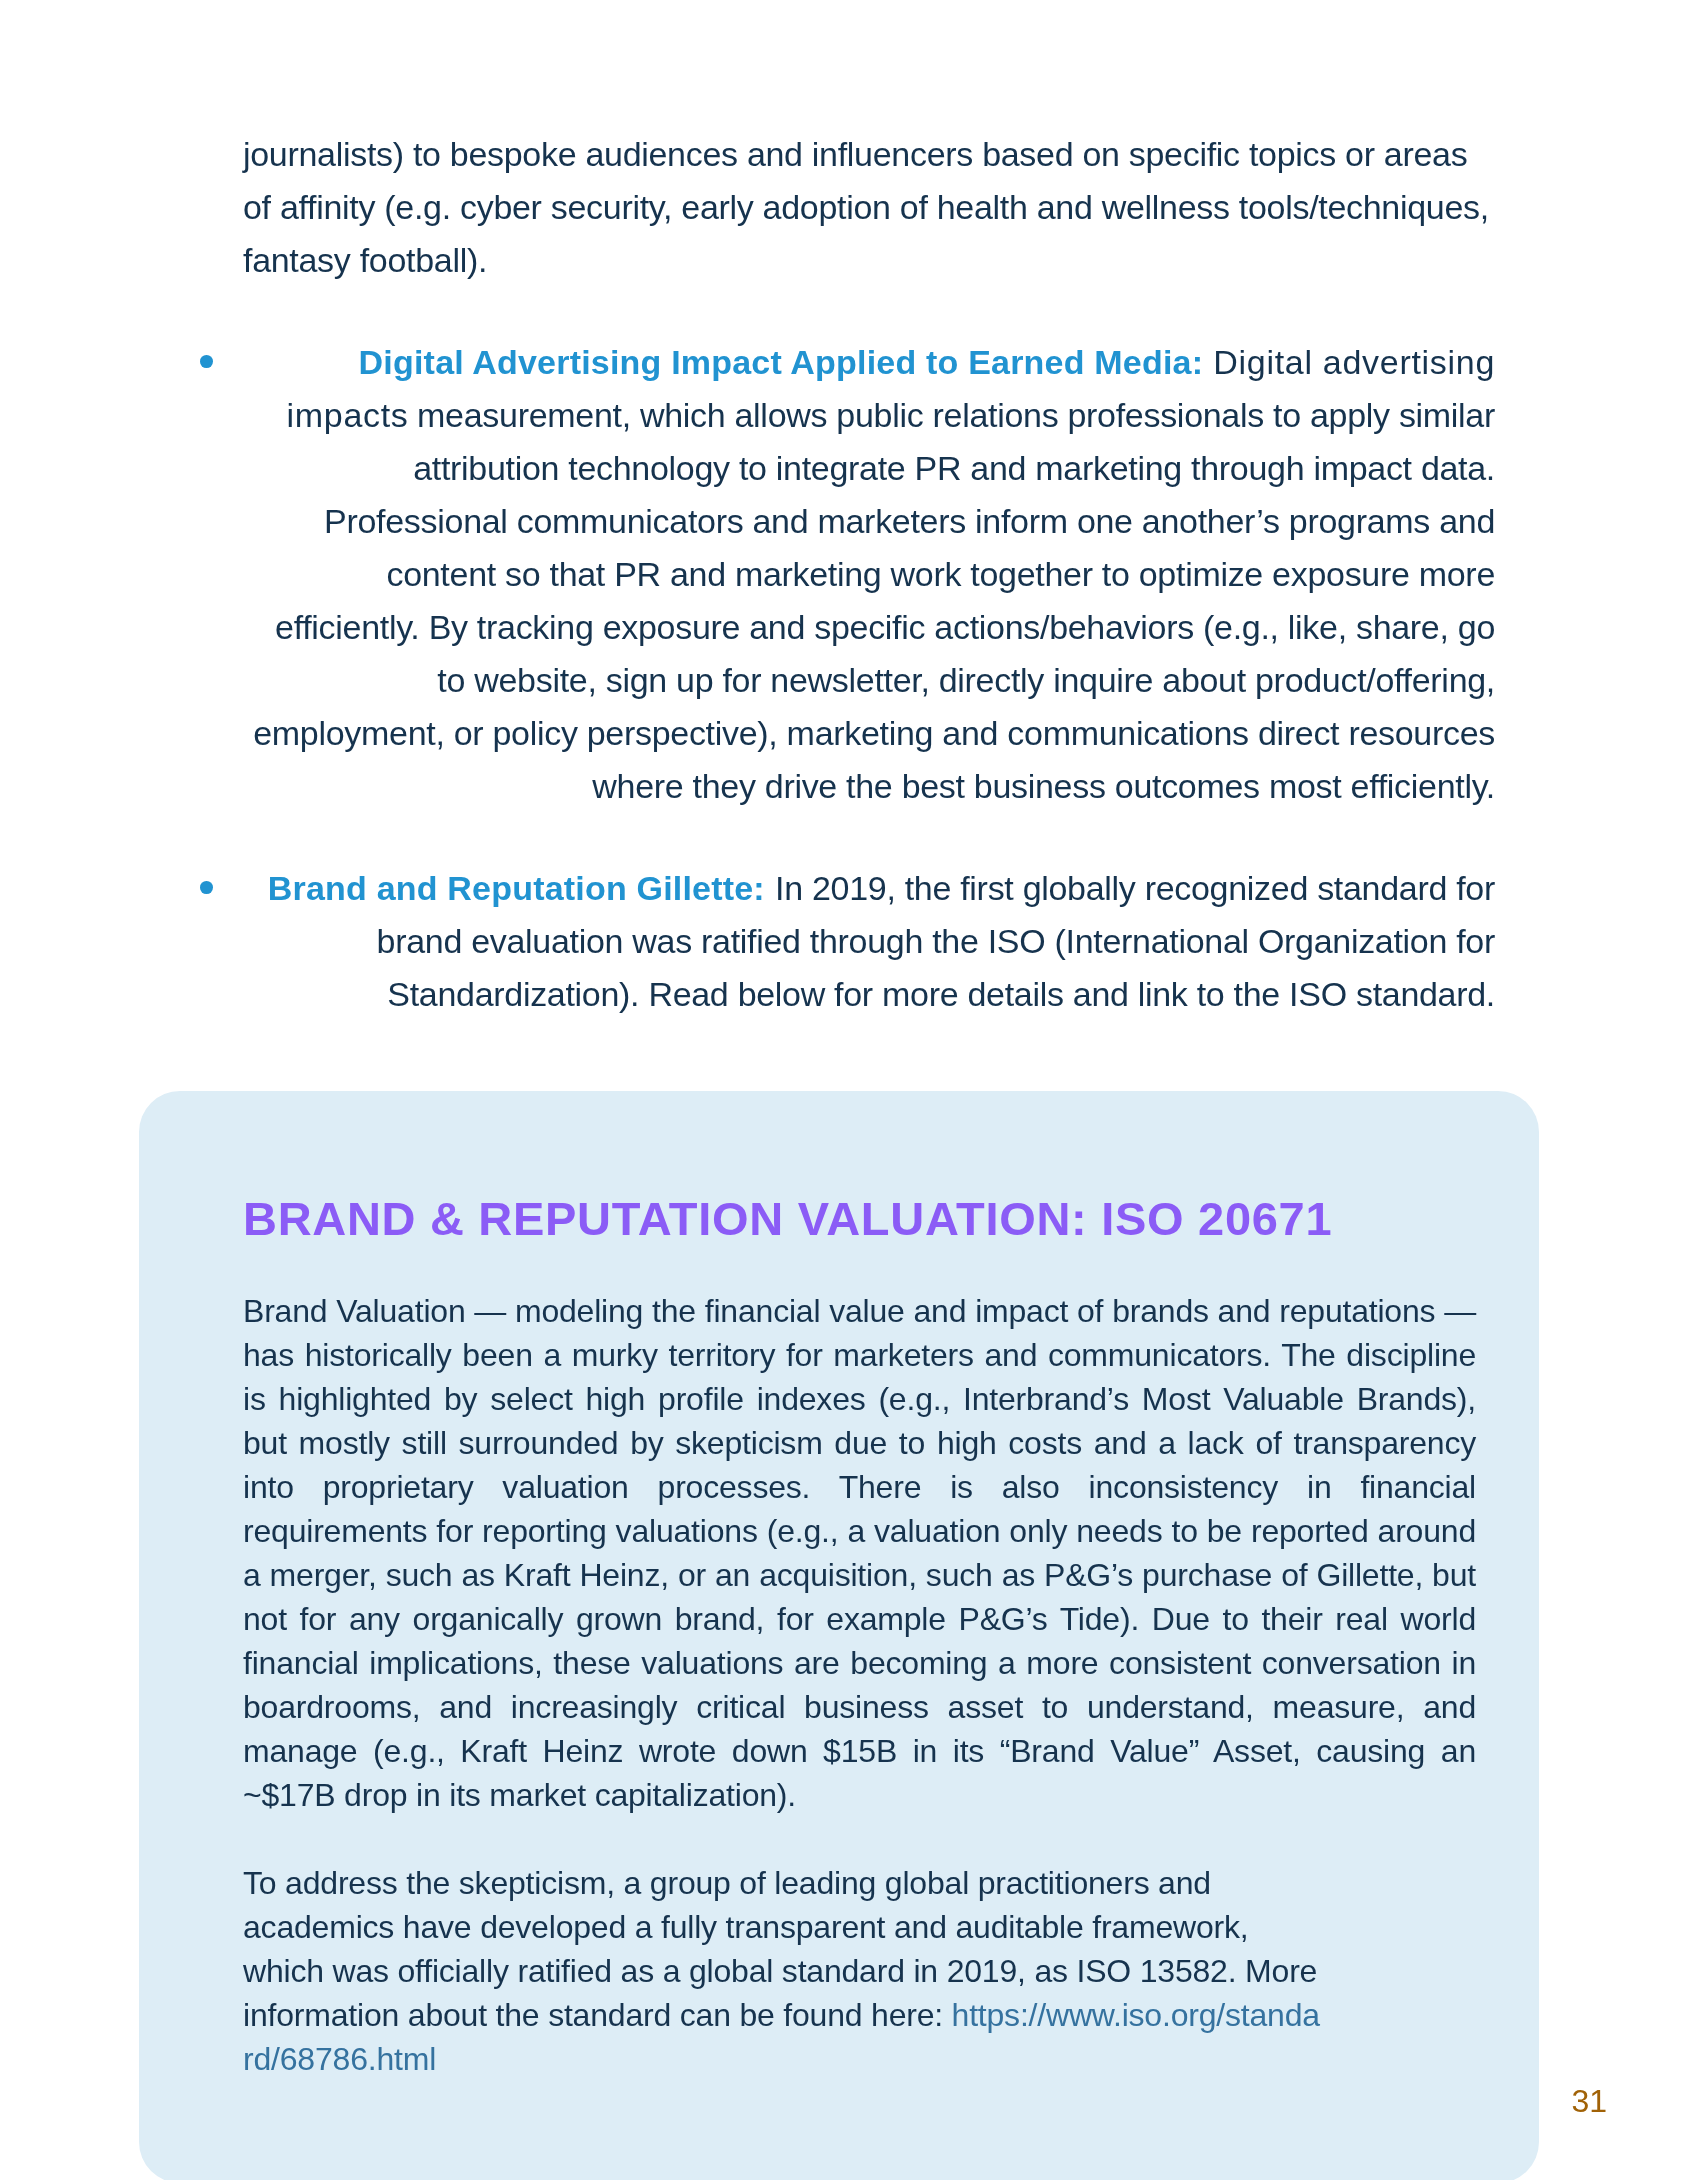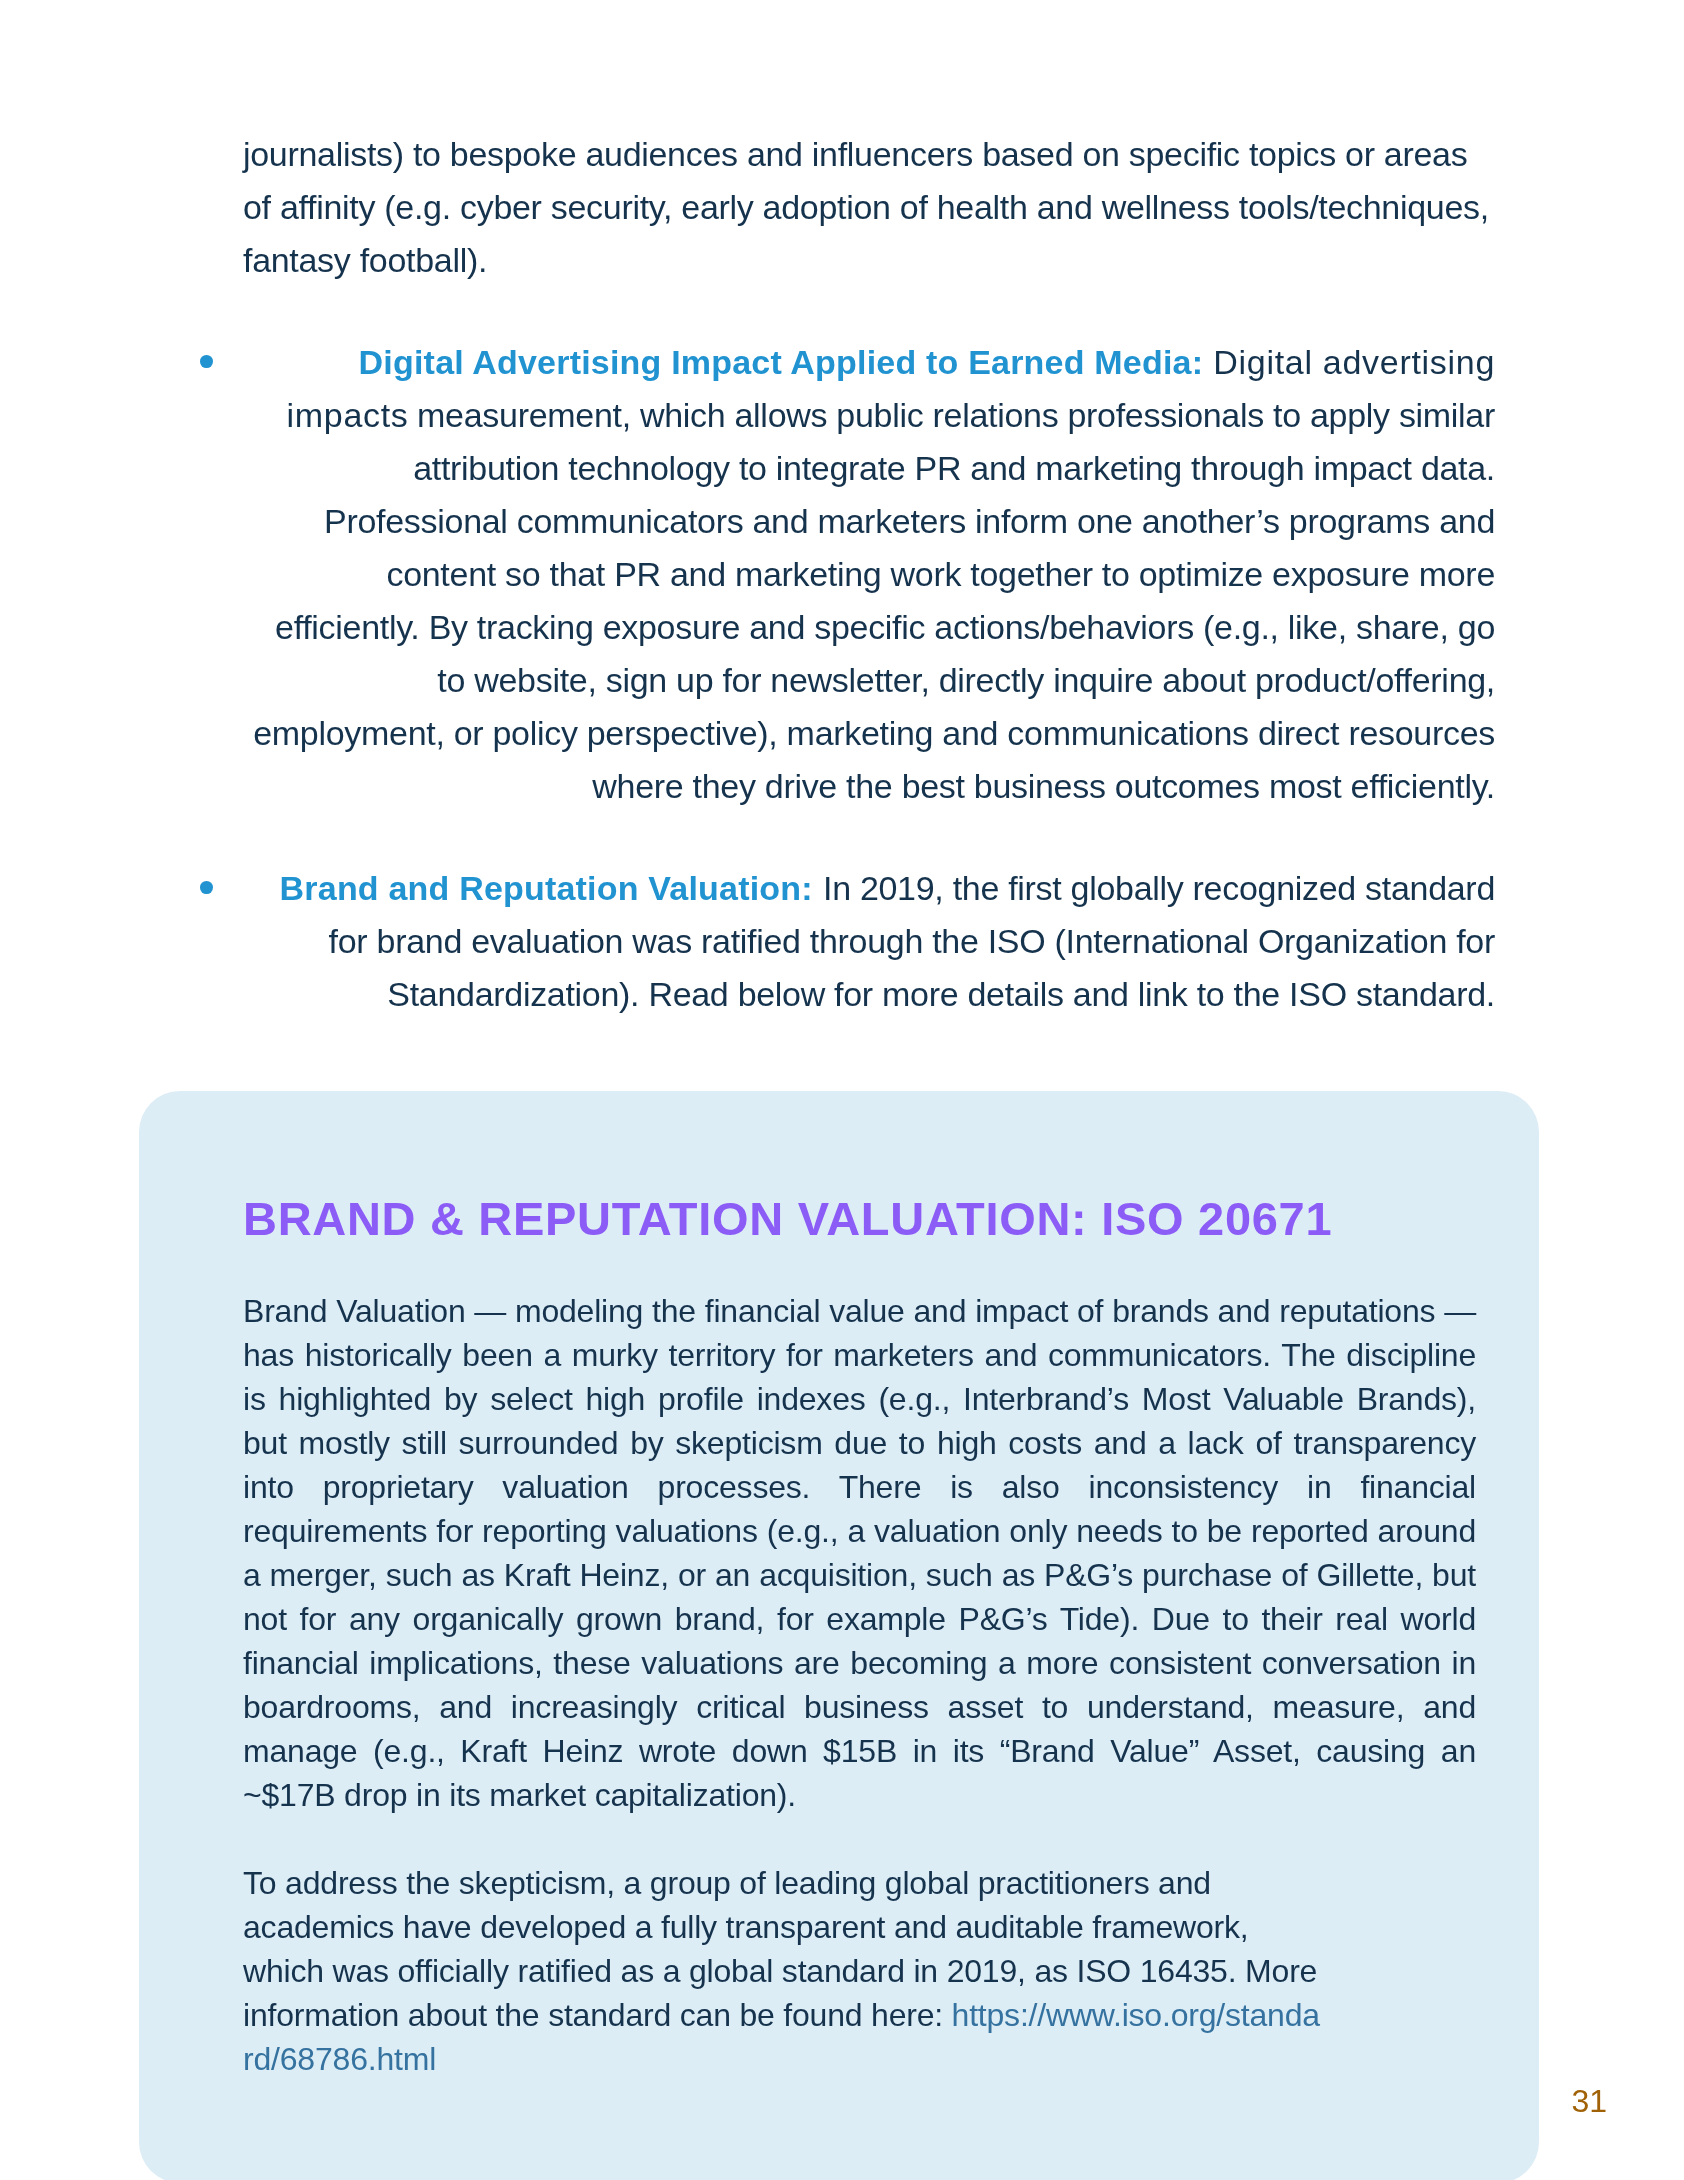--- a/index.html
+++ b/index.html
@@ -80,25 +80,25 @@
 
   <p class="intro">journalists) to bespoke audiences and influencers based on specific topics or areas of affinity (e.g. cyber security, early adoption of health and wellness tools/techniques, fantasy football).</p>
 
   <div class="bullet">
     <span class="dot"></span>
     <p><span class="lead">Digital Advertising Impact Applied to Earned Media:</span><span class="lead-tail">Digital advertising impacts</span><span>measurement, which allows public relations professionals to apply similar attribution technology to integrate PR and marketing through impact data. Professional communicators and marketers inform one another’s programs and content so that PR and marketing work together to optimize exposure more efficiently. By tracking exposure and specific actions/behaviors (e.g., like, share, go to website, sign up for newsletter, directly inquire about product/offering, employment, or policy perspective), marketing and communications direct resources where they drive the best business outcomes most efficiently.</span></p>
   </div>
 
   <div class="bullet">
     <span class="dot"></span>
-    <p><span class="lead">Brand and Reputation Valuation:</span><span>In 2019, the first globally recognized standard for brand evaluation was ratified through the ISO (International Organization for Standardization). Read below for more details and link to the ISO standard.</span></p>
+    <p><span class="lead">Brand and Reputation Gillette:</span><span>In 2019, the first globally recognized standard for brand evaluation was ratified through the ISO (International Organization for Standardization). Read below for more details and link to the ISO standard.</span></p>
   </div>
 
   <section class="callout">
     <h2>BRAND &amp; REPUTATION VALUATION: ISO 20671</h2>
     <p class="p1">Brand Valuation — modeling the financial value and impact of brands and reputations — has historically been a murky territory for marketers and communicators. The discipline is highlighted by select high profile indexes (e.g., Interbrand’s Most Valuable Brands), but mostly still surrounded by skepticism due to high costs and a lack of transparency into proprietary valuation processes. There is also inconsistency in financial requirements for reporting valuations (e.g., a valuation only needs to be reported around a merger, such as Kraft Heinz, or an acquisition, such as P&amp;G’s purchase of Gillette, but not for any organically grown brand, for example P&amp;G’s Tide). Due to their real world financial implications, these valuations are becoming a more consistent conversation in boardrooms, and increasingly critical business asset to understand, measure, and manage (e.g., Kraft Heinz wrote down $15B in its “Brand Value” Asset, causing an ~$17B drop in its market capitalization).</p>
-    <p class="p2"><span>To address the skepticism, a group of leading global practitioners and academics have developed a fully transparent and auditable framework, which was officially ratified as a global standard in 2019, as ISO 16435. More information about the standard can be found here:</span><a class="link" href="#">https://www.iso.org/standard/68786.html</a></p>
+    <p class="p2"><span>To address the skepticism, a group of leading global practitioners and academics have developed a fully transparent and auditable framework, which was officially ratified as a global standard in 2019, as ISO 13582. More information about the standard can be found here:</span><a class="link" href="#">https://www.iso.org/standard/68786.html</a></p>
   </section>
 
   <div class="page-number">31</div>
 
 </div>
 
 
 </body></html>

